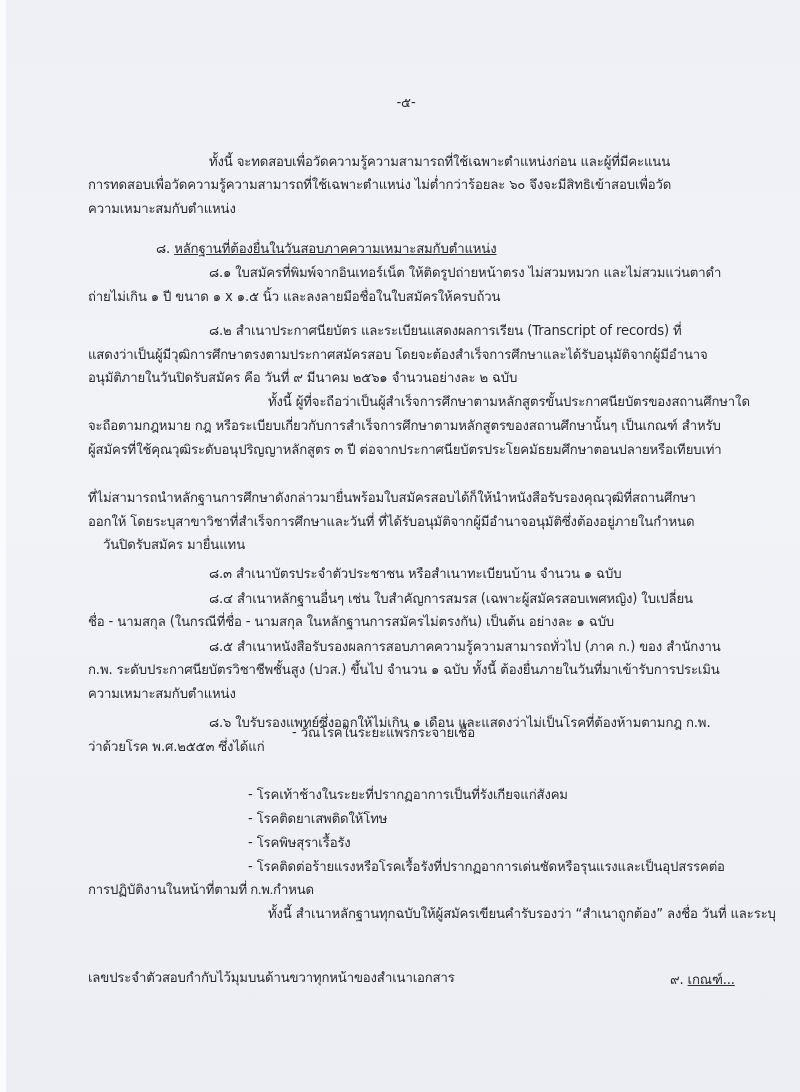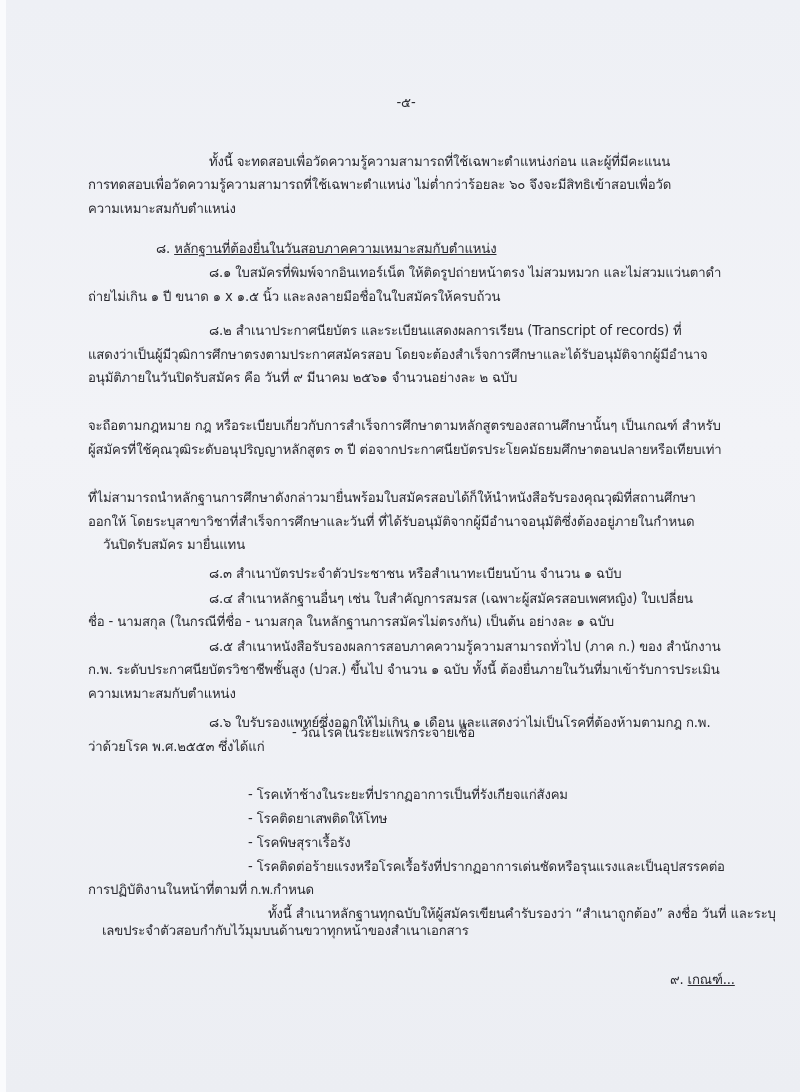--- a/index.html
+++ b/index.html
@@ -38,20 +38,21 @@
     <span class="heading">หลักฐานที่ต้องยื่นในวันสอบภาคความเหมาะสมกับตำแหน่ง</span>
   </div>
 
   <div class="line" style="left:203px; top:260px;">๘.๑  ใบสมัครที่พิมพ์จากอินเทอร์เน็ต ให้ติดรูปถ่ายหน้าตรง ไม่สวมหมวก และไม่สวมแว่นตาดำ</div>
   <div class="line" style="left:82px; top:284px;">ถ่ายไม่เกิน ๑ ปี ขนาด ๑ x ๑.๕ นิ้ว และลงลายมือชื่อในใบสมัครให้ครบถ้วน</div>
 
   <div class="line" style="left:203px; top:318px;">๘.๒ สำเนาประกาศนียบัตร และระเบียนแสดงผลการเรียน (Transcript of records) ที่</div>
   <div class="line" style="left:82px; top:342px;">แสดงว่าเป็นผู้มีวุฒิการศึกษาตรงตามประกาศสมัครสอบ โดยจะต้องสำเร็จการศึกษาและได้รับอนุมัติจากผู้มีอำนาจ</div>
   <div class="line" style="left:82px; top:365px;">อนุมัติภายในวันปิดรับสมัคร คือ วันที่ ๙ มีนาคม ๒๕๖๑ จำนวนอย่างละ ๒ ฉบับ</div>
 
+  <div class="line" style="left:262px; top:389px;">ทั้งนี้ ผู้ที่จะถือว่าเป็นผู้สำเร็จการศึกษาตามหลักสูตรขั้นประกาศนียบัตรของสถานศึกษาใด</div>
   <div class="line" style="left:82px; top:413px;">จะถือตามกฎหมาย กฎ หรือระเบียบเกี่ยวกับการสำเร็จการศึกษาตามหลักสูตรของสถานศึกษานั้นๆ เป็นเกณฑ์ สำหรับ</div>
   <div class="line" style="left:82px; top:437px;">ผู้สมัครที่ใช้คุณวุฒิระดับอนุปริญญาหลักสูตร ๓ ปี ต่อจากประกาศนียบัตรประโยคมัธยมศึกษาตอนปลายหรือเทียบเท่า</div>
   <div class="line" style="left:82px; top:485px;">ที่ไม่สามารถนำหลักฐานการศึกษาดังกล่าวมายื่นพร้อมใบสมัครสอบได้ก็ให้นำหนังสือรับรองคุณวุฒิที่สถานศึกษา</div>
   <div class="line" style="left:82px; top:509px;">ออกให้ โดยระบุสาขาวิชาที่สำเร็จการศึกษาและวันที่ ที่ได้รับอนุมัติจากผู้มีอำนาจอนุมัติซึ่งต้องอยู่ภายในกำหนด</div>
   <div class="line" style="left:82px; top:532px;margin-left:15px;">วันปิดรับสมัคร มายื่นแทน</div>
 
   <div class="line" style="left:203px; top:561px;">๘.๓  สำเนาบัตรประจำตัวประชาชน หรือสำเนาทะเบียนบ้าน จำนวน ๑ ฉบับ</div>
 
   <div class="line" style="left:203px; top:586px;">๘.๔  สำเนาหลักฐานอื่นๆ เช่น ใบสำคัญการสมรส (เฉพาะผู้สมัครสอบเพศหญิง) ใบเปลี่ยน</div>
   <div class="line" style="left:82px; top:609px;">ชื่อ - นามสกุล (ในกรณีที่ชื่อ - นามสกุล ในหลักฐานการสมัครไม่ตรงกัน) เป็นต้น อย่างละ ๑ ฉบับ</div>
@@ -64,20 +65,20 @@
   <div class="line" style="left:82px; top:734px;">ว่าด้วยโรค พ.ศ.๒๕๕๓ ซึ่งได้แก่</div>
 
   <div class="line" style="left:242px; top:720px;margin-left:44px;">- วัณโรคในระยะแพร่กระจายเชื้อ</div>
   <div class="line" style="left:242px; top:782px;">- โรคเท้าช้างในระยะที่ปรากฏอาการเป็นที่รังเกียจแก่สังคม</div>
   <div class="line" style="left:242px; top:806px;">- โรคติดยาเสพติดให้โทษ</div>
   <div class="line" style="left:242px; top:830px;">- โรคพิษสุราเรื้อรัง</div>
   <div class="line" style="left:242px; top:854px;">- โรคติดต่อร้ายแรงหรือโรคเรื้อรังที่ปรากฏอาการเด่นชัดหรือรุนแรงและเป็นอุปสรรคต่อ</div>
   <div class="line" style="left:82px; top:877px;font-family:Liberation Serif, serif;">การปฏิบัติงานในหน้าที่ตามที่ ก.พ.กำหนด</div>
 
   <div class="line" style="left:262px; top:901px;">ทั้งนี้ สำเนาหลักฐานทุกฉบับให้ผู้สมัครเขียนคำรับรองว่า “สำเนาถูกต้อง” ลงชื่อ วันที่ และระบุ</div>
-  <div class="line" style="left:82px; top:918px;margin-left:14px;">เลขประจำตัวสอบกำกับไว้มุมบนด้านขวาทุกหน้าของสำเนาเอกสาร</div>
+  <div class="line" style="left:82px; top:965px;">เลขประจำตัวสอบกำกับไว้มุมบนด้านขวาทุกหน้าของสำเนาเอกสาร</div>
 
   <div class="line" style="left:664px; top:967px;">
     <span>๙.</span>
     <span class="heading">เกณฑ์...</span>
   </div>
 
 </div>
 
 </body></html>

